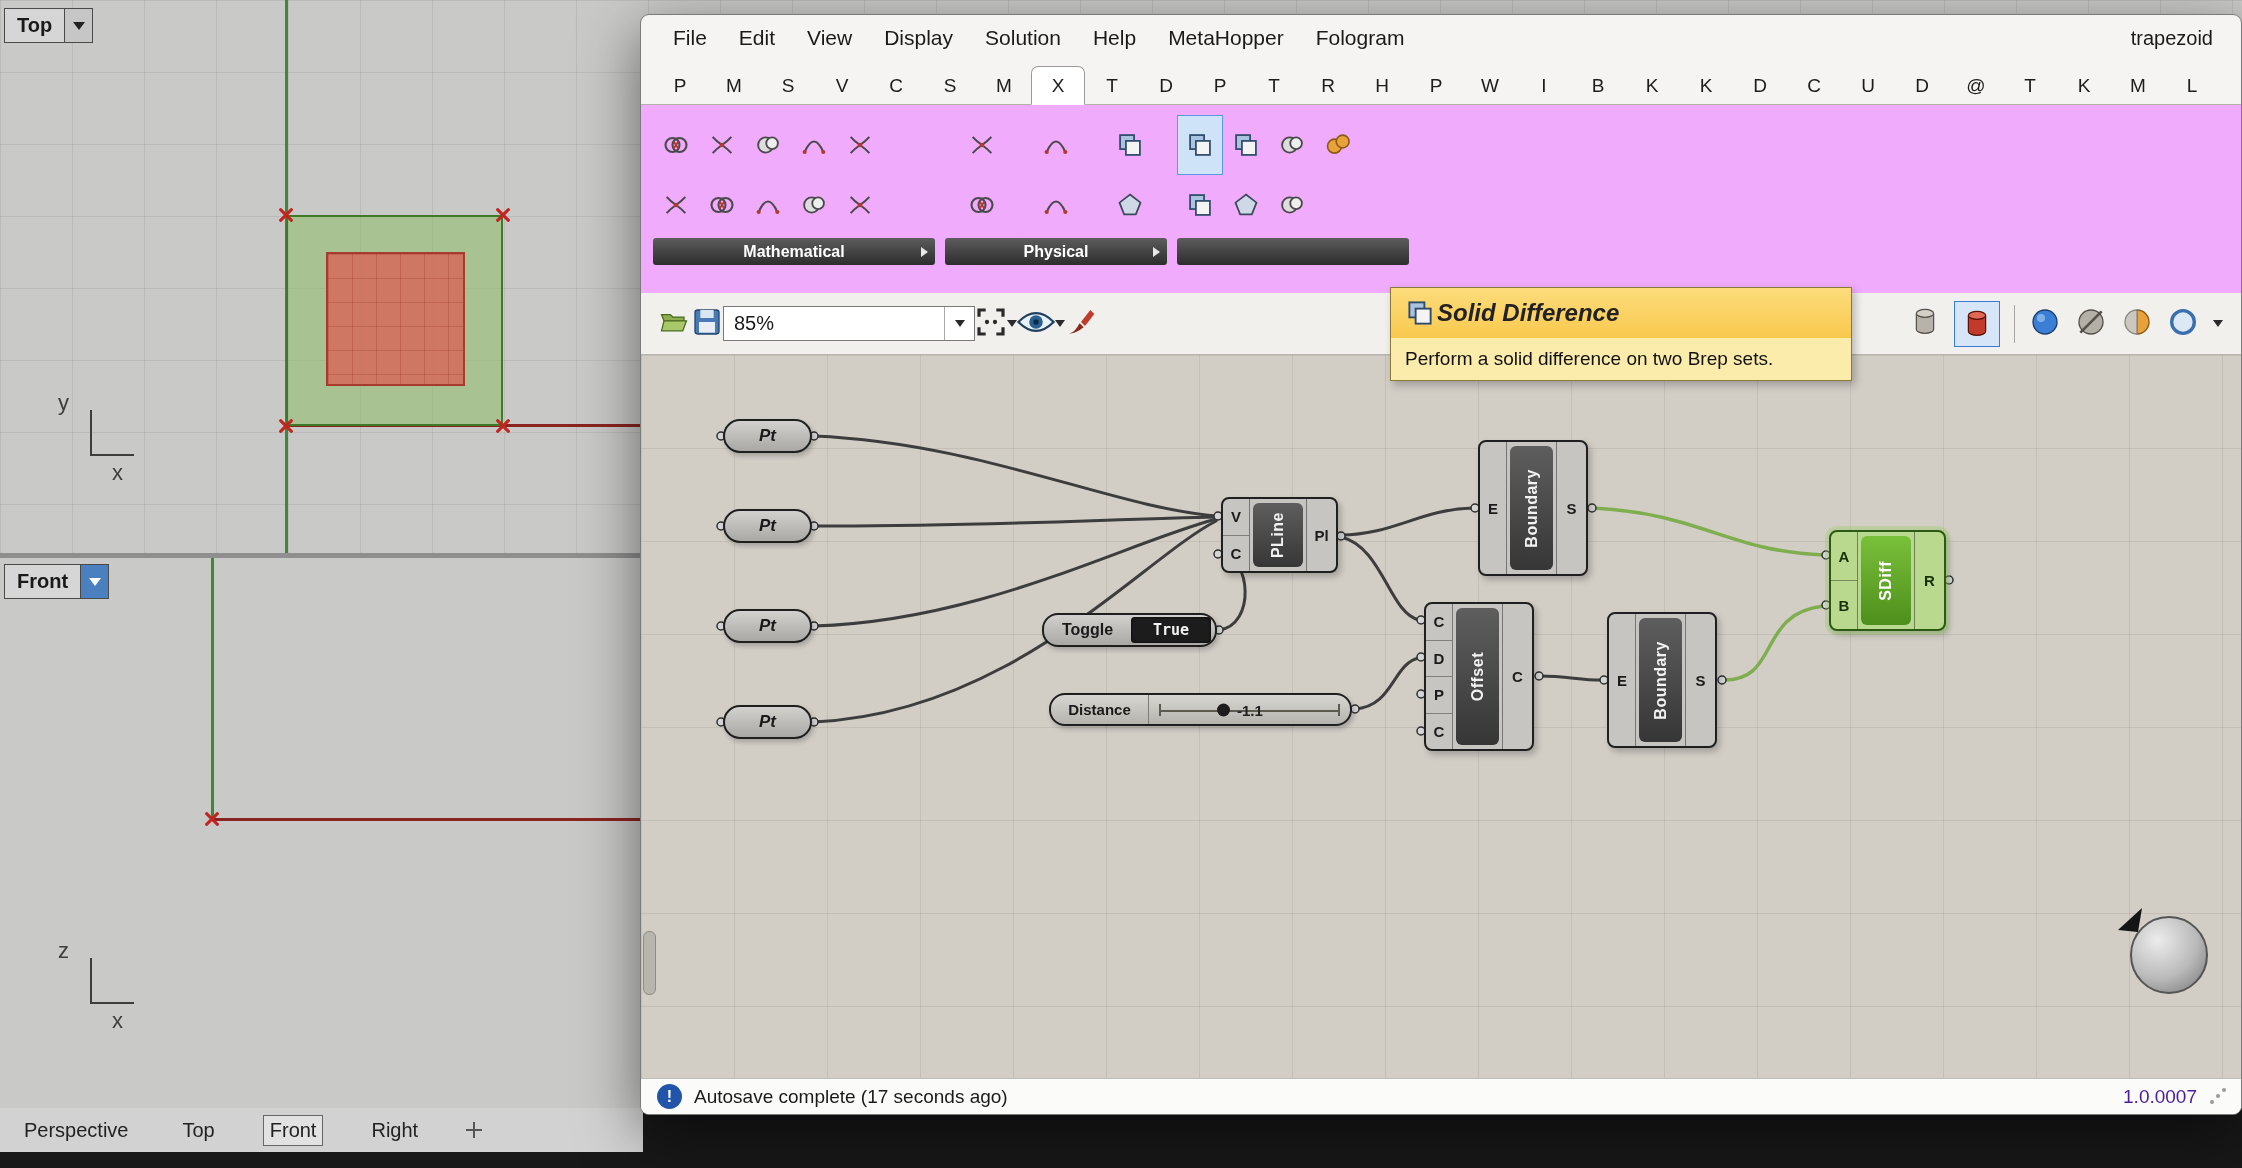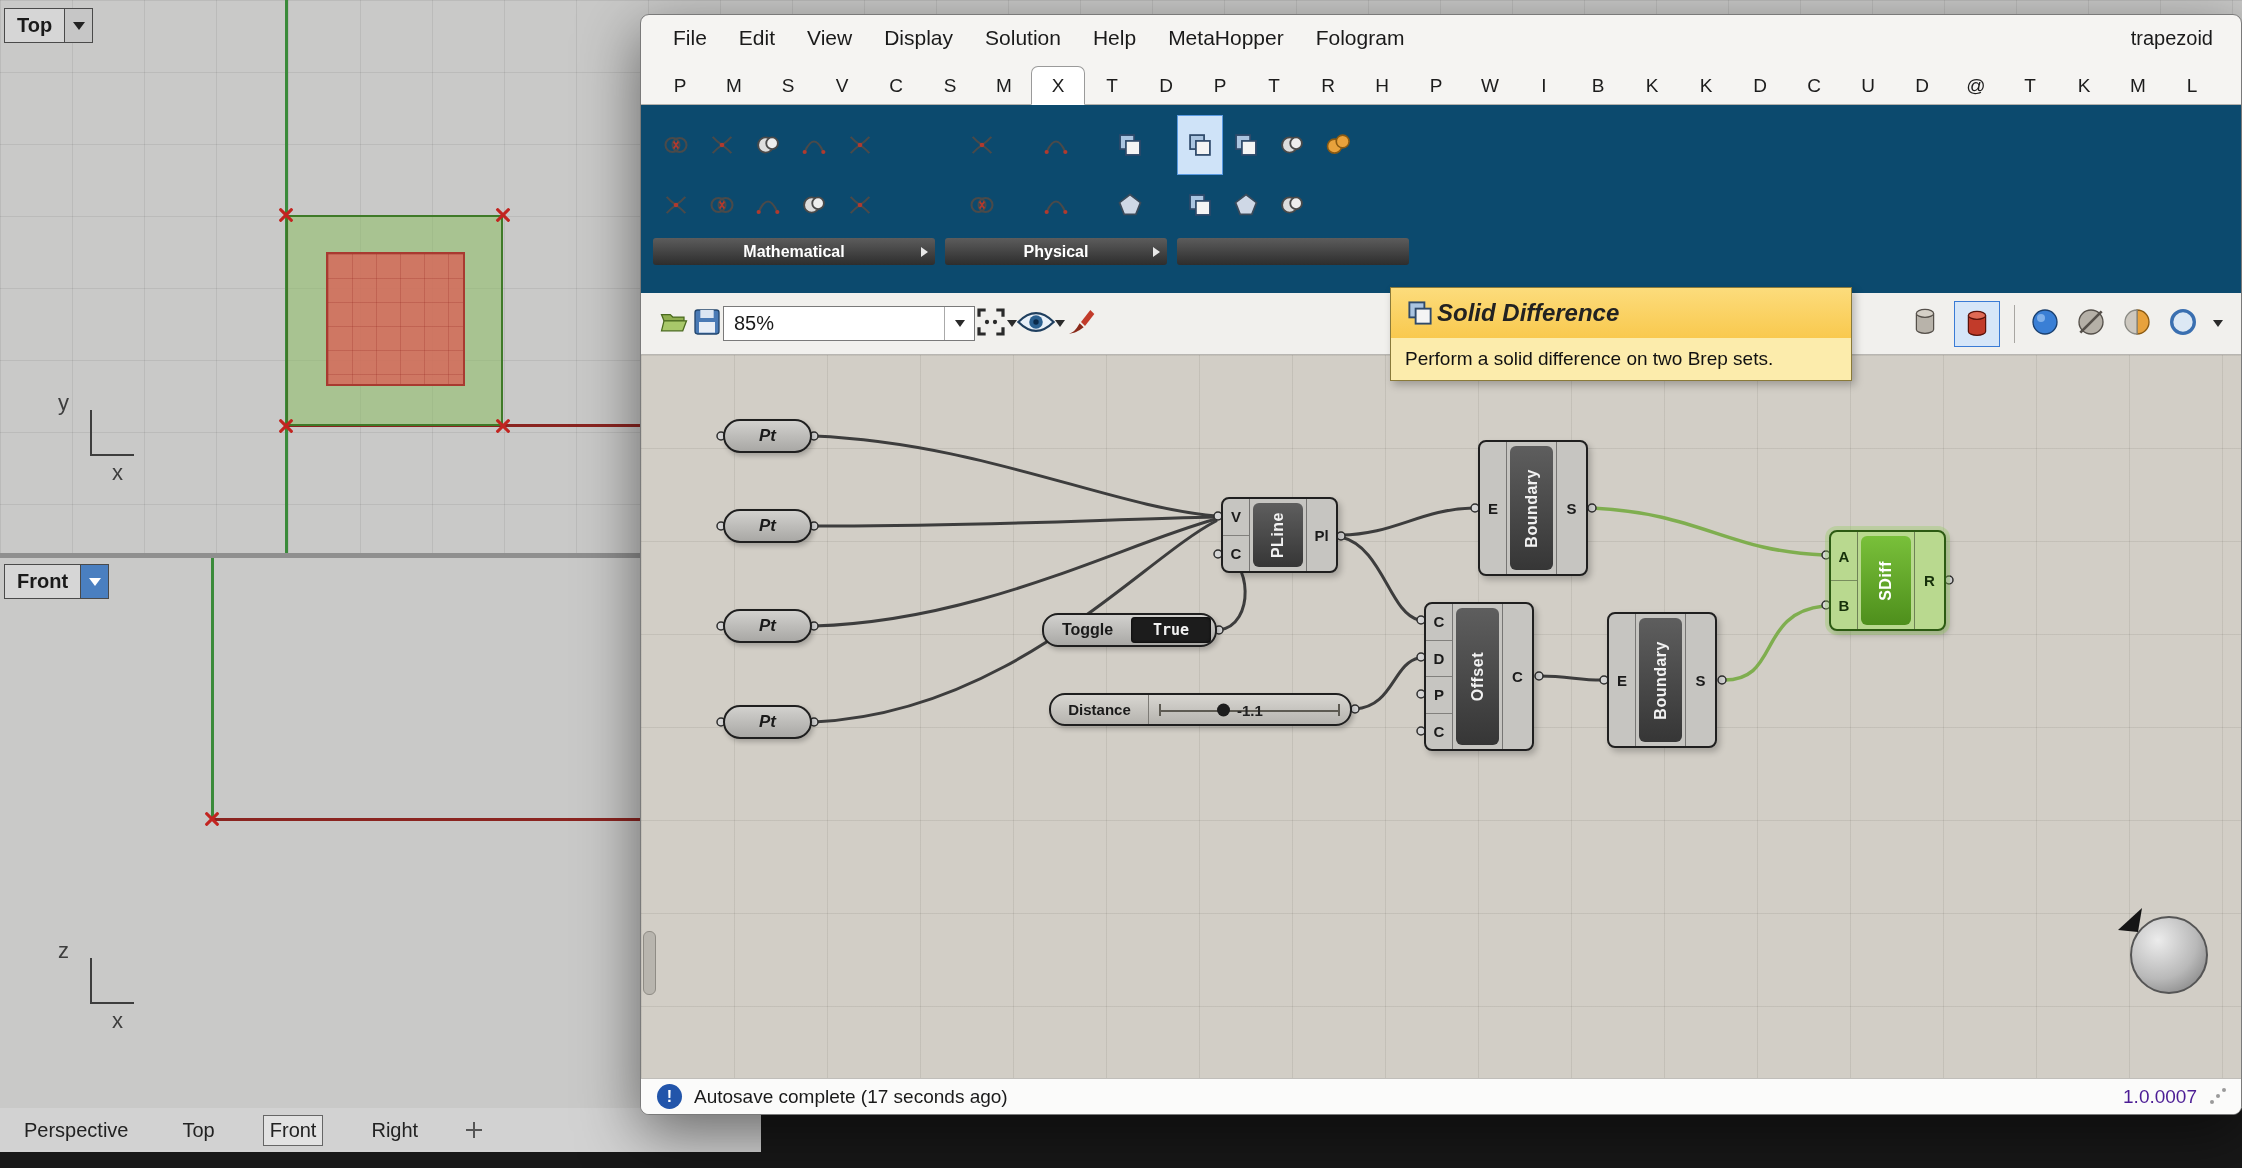--- a/index.html
+++ b/index.html
@@ -36,21 +36,21 @@
   .xmark::before { transform:translate(-50%,-50%) rotate(45deg); }
   .xmark::after  { transform:translate(-50%,-50%) rotate(-45deg); }
 
   .axis-ind { position:absolute; width:70px; height:80px; }
   .axis-ind .a-v { position:absolute; left:28px; top:8px; width:2px; height:46px; background:#3d3d3d; }
   .axis-ind .a-h { position:absolute; left:28px; top:52px; width:44px; height:2px; background:#3d3d3d; }
   .axis-ind .lbl-up { position:absolute; left:-28px; top:-12px; font-size:22px; color:#3d3d3d; }
   .axis-ind .lbl-right { position:absolute; left:50px; top:58px; font-size:22px; color:#3d3d3d; }
 
   
-  #rh-strip { position:absolute; left:0; top:1108px; width:761px; height:44px; background:#d2d2d2; display:flex; align-items:center; gap:42px; padding-left:18px; z-index:2; font-size:20px; color:#222; }
+  #rh-strip { position:absolute; left:0; top:1108px; width:643px; height:44px; background:#d2d2d2; display:flex; align-items:center; gap:42px; padding-left:18px; z-index:2; font-size:20px; color:#222; }
   .rh-tab { padding:3px 6px; }
   .rh-tab[data-index="2"] { border:1px solid #666; background:#e2e2e2; }
   .rh-plus { position:relative; width:16px; height:16px; }
   .rh-plus::before,.rh-plus::after { content:""; position:absolute; background:#555; }
   .rh-plus::before { left:7px; top:0; width:2px; height:16px; }
   .rh-plus::after { left:0; top:7px; width:16px; height:2px; }
   #rh-bottom-dark { position:absolute; left:0; top:1108px; width:2242px; height:60px; background:#181818; z-index:1; }
 
   
   #gh { position:absolute; left:640px; top:14px; width:1602px; height:1101px; background:#f5f4f2;
@@ -68,21 +68,21 @@
   .wc-close-x::after { transform:translate(-50%,-50%) rotate(-45deg); }
 
   .gh-menubar { height:46px; display:flex; align-items:center; padding-left:16px; font-size:21px; flex:0 0 auto; }
   .gh-menu-item { padding:6px 16px; }
   .gh-menu-right { margin-left:auto; padding-right:28px; font-size:20px; }
 
   .gh-tabs { height:44px; display:flex; align-items:flex-end; padding-left:12px; border-bottom:1px solid #b3b1ad; font-size:19px; flex:0 0 auto; }
   .gh-tab { width:54px; text-align:center; padding:8px 0 7px 0; color:#1c1c1c; }
   .gh-tab[data-index="7"] { background:#fff; border:1px solid #9a9a9a; border-bottom:1px solid #fff; border-radius:7px 7px 0 0; margin-bottom:-1px; }
 
-  .gh-palette { height:188px; background:#0c4a6e; display:flex; gap:10px; padding:10px 0 0 12px; flex:0 0 auto; position:relative; }
+  .gh-palette { height:188px; background:#f0abfc; display:flex; gap:10px; padding:10px 0 0 12px; flex:0 0 auto; position:relative; }
   .pal-group { display:flex; flex-direction:column; }
   .pal-rows { display:flex; flex-direction:column; }
   .pal-row { display:flex; }
   .icon-cell { width:46px; height:60px; display:flex; align-items:center; justify-content:center; }
   .icon-cell.hl { background:#cfe3f8; border:1px solid #5a9ae0; }
   .pal-label { height:27px; margin-top:3px; background:linear-gradient(#5c5c5c,#2d2d2d); color:#fff; font-weight:bold; font-size:16px; display:flex; align-items:center; justify-content:center; border-radius:3px; position:relative; }
   .pal-label .pal-arrow { position:absolute; right:7px; width:0; height:0; border-top:5px solid transparent; border-bottom:5px solid transparent; border-left:7px solid #e8e8e8; }
   .g-math .pal-rows .pal-row { width:282px; }
   .g-phys .pal-row { width:222px; justify-content:space-around; }
   .g-region .pal-row { width:126px; justify-content:space-around; }

